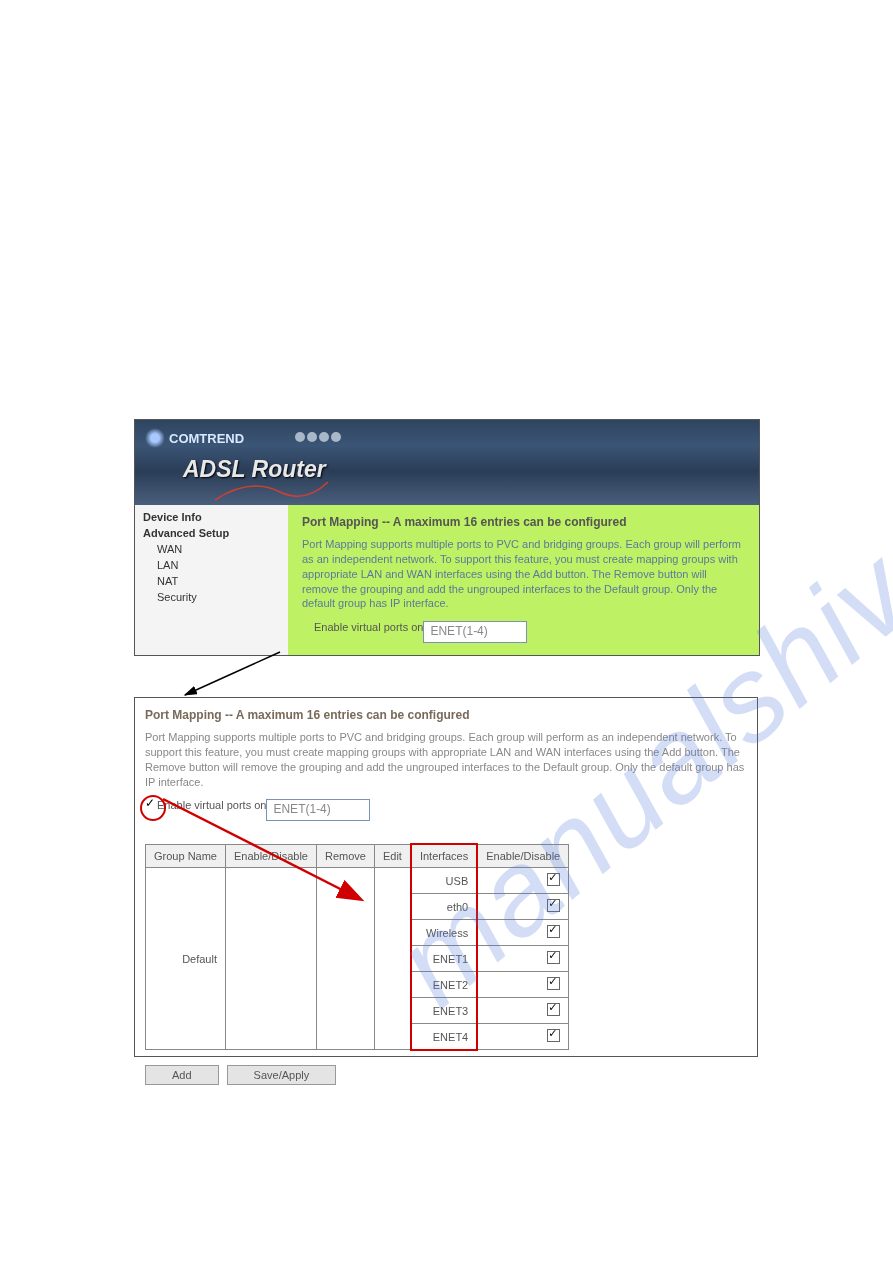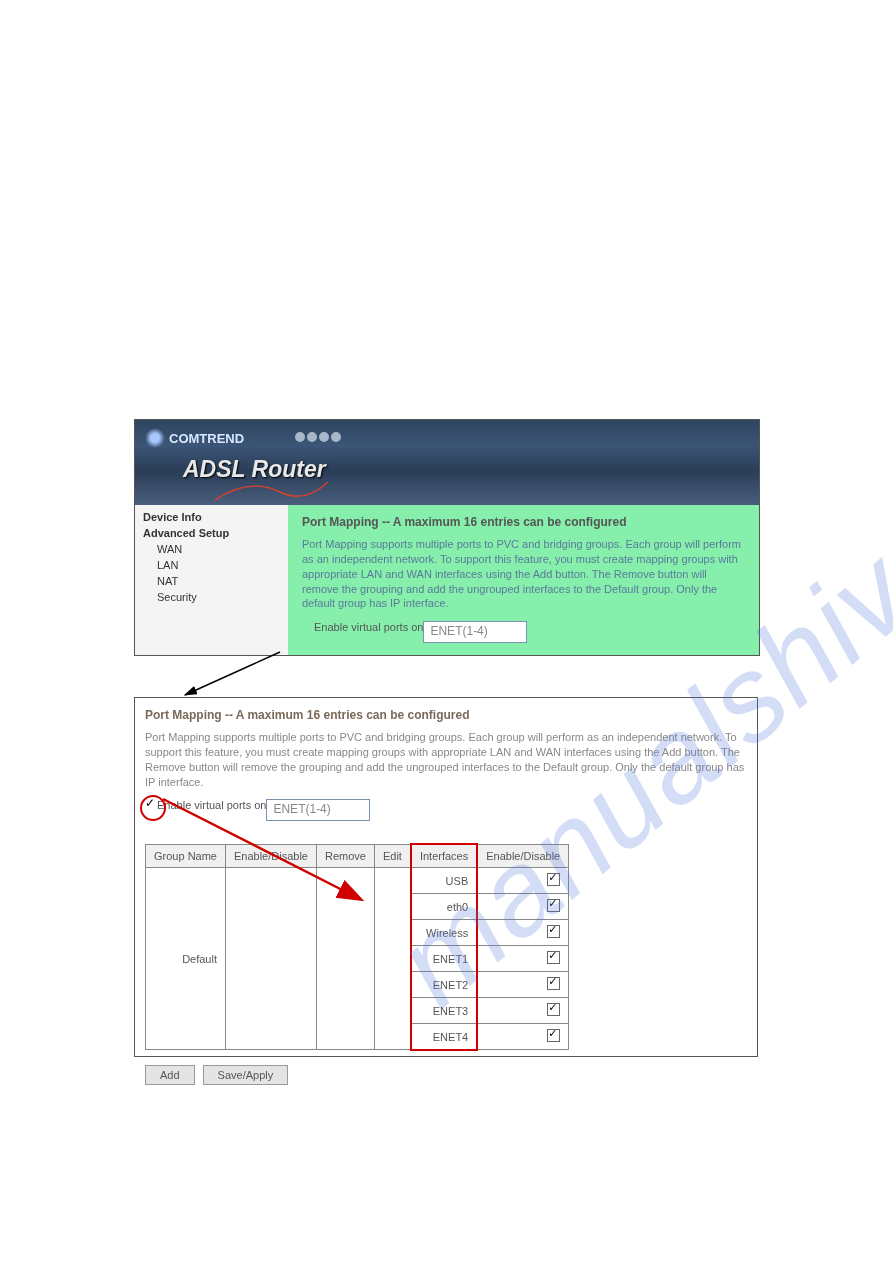--- a/index.html
+++ b/index.html
@@ -26,21 +26,21 @@
     letter-spacing: 2px;
   }
   
   .panel1 {
     position: absolute;
     left: 134px;
     top: 419px;
     width: 624px;
     height: 235px;
     border: 1px solid #555;
-    background: #86efac;
+    background: #bef264;
   }
   .banner {
     height: 85px;
     background: linear-gradient(to bottom, #2e455f 0%, #3b5576 30%, #2a3d57 60%, #4a5f7d 100%);
     color: #fff;
     position: relative;
     overflow: hidden;
   }
   .banner-logo {
     position: absolute;
@@ -237,21 +237,21 @@
   .btn-row {
     margin-top: 14px;
     display: flex;
     gap: 8px;
   }
   .btn {
     font-size: 11px;
     color: #555;
     background: #e4e4e4;
     border: 1px solid #999;
-    padding: 3px 14px;
+    padding: 3px 26px;
     cursor: pointer;
   }
   
   .iface-col-highlight {
     border-left: 2px solid #d00000 !important;
     border-right: 2px solid #d00000 !important;
   }
   .iface-col-highlight.firstrow { border-top: 2px solid #d00000 !important; }
   .iface-col-highlight.lastrow { border-bottom: 2px solid #d00000 !important; }
 </style>

